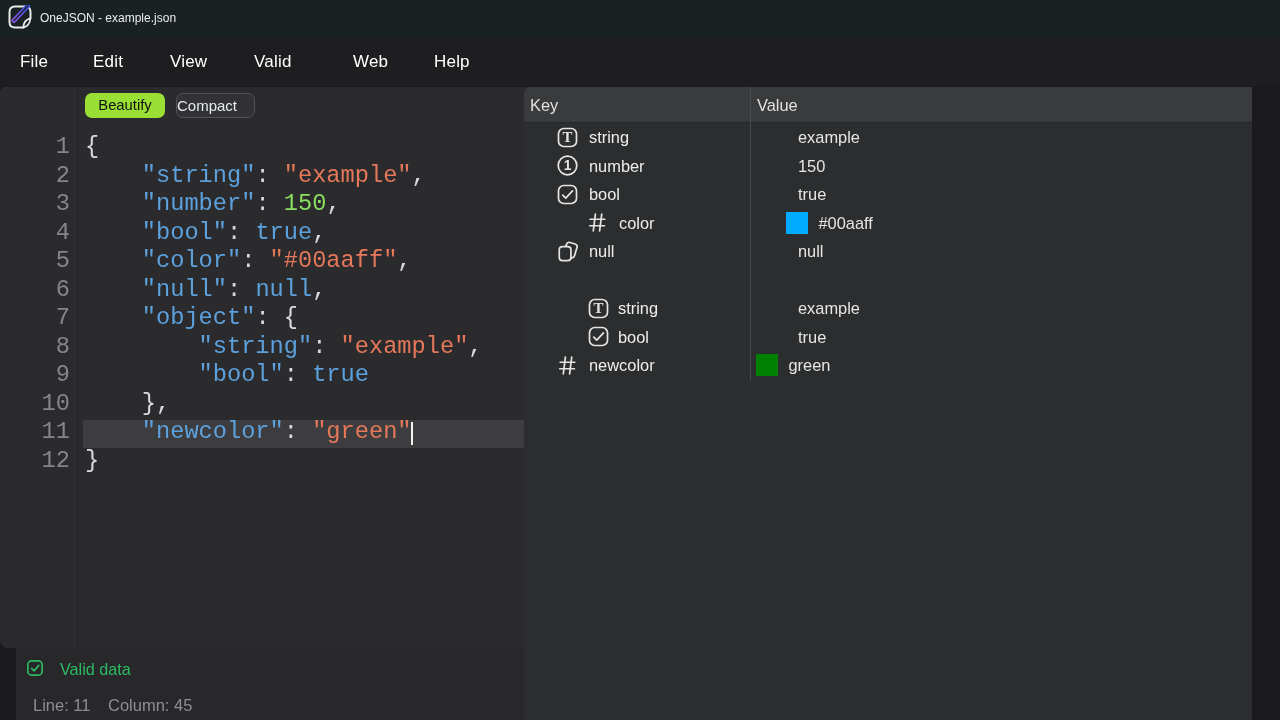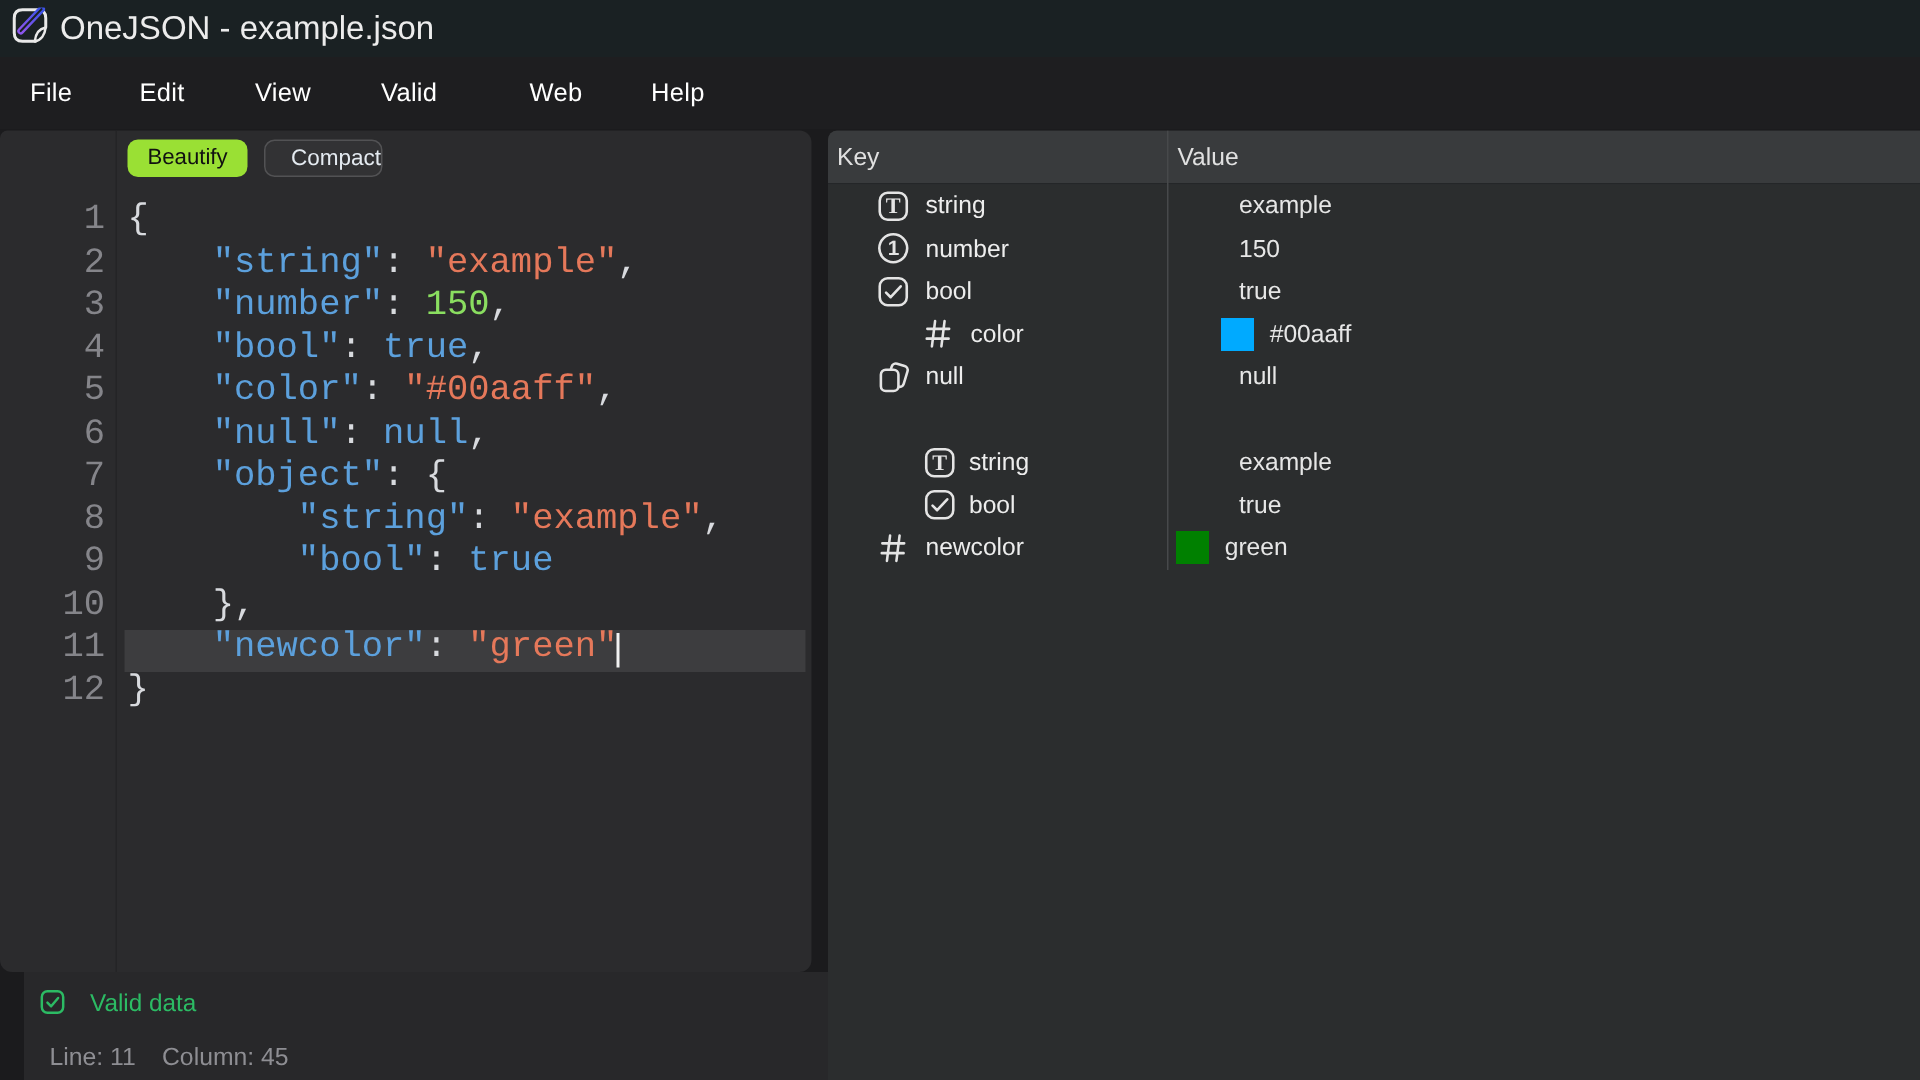--- a/index.html
+++ b/index.html
@@ -1,46 +1,46 @@
 <!DOCTYPE html>
 <html><head>
 <meta charset="utf-8">
 <style>
   * { margin:0; padding:0; box-sizing:border-box; }
   html,body { width:1280px; height:720px; overflow:hidden; background:#1b1b1d;
     font-family:"Liberation Sans", sans-serif; }
   .abs { position:absolute; }
   #titlebar { position:absolute; left:0; top:0; width:1280px; height:38px; background:#1a2123; }
   #titletext { position:absolute; left:40px; top:0; height:38px; line-height:37px;
-    color:#ececec; font-size:22px; }
+    color:#ececec; font-size:12px; }
   #menubar { position:absolute; left:0; top:38px; width:1280px; height:48px; background:#1e1e20; }
   .menuitem { position:absolute; top:0; height:48px; line-height:48px; color:#ffffff; font-size:17px; letter-spacing:0.2px; }
   #editor { position:absolute; left:0; top:87px; width:541px; height:561px;
     background:#2b2b2d; border-radius:5px 8px 8px 8px; overflow:hidden; }
   #gutsep { position:absolute; left:77px; top:0; width:1px; height:561px; background:#242426; }
   #btnBeautify { position:absolute; left:85px; top:6px; width:80px; height:25px;
     background:#9ae034; border-radius:7px; color:#111; font-size:14.8px;
     text-align:center; line-height:25px; }
   #btnCompact { position:absolute; left:176px; top:6px; width:79px; height:25px;
     background:#323234; border:1px solid #525254; border-radius:7px; color:#e4eaf0;
-    font-size:15px; text-align:right; line-height:23px; }
+    font-size:15px; text-align:left; line-height:23px; }
   #hiline { position:absolute; left:83px; top:332.5px; width:454px; height:28.5px; background:#3d3d3f; }
   #gutter, #code { position:absolute; top:46px; font-family:"Liberation Mono", monospace;
     font-size:23.66px; line-height:28.5px; white-space:pre; }
   #gutter { left:0; width:70px; text-align:right; color:#85858a; }
   #code { left:85px; color:#d8dade; }
   .k { color:#5ca0dc; } 
   .s { color:#e5785a; } 
   .n { color:#8ade60; } 
   #cursor { position:absolute; left:410.5px; top:335px; width:2.5px; height:23px; background:#f2f2f2; }
   #statusarea { position:absolute; left:16px; top:648px; width:541px; height:72px; background:#28282a; }
   #validtext { position:absolute; left:44px; top:12px; font-size:16.2px; color:#2cbb64; }
   #linecol { position:absolute; left:17px; top:48px; font-size:16.5px; color:#8e8e93; }
   #colcol { position:absolute; left:92px; top:48px; font-size:16.5px; color:#8e8e93; }
-  #tree { position:absolute; left:552px; top:87px; width:728px; height:633px; background:#2b2d2e; border-top-left-radius:6px; overflow:hidden; }
+  #tree { position:absolute; left:524px; top:87px; width:728px; height:633px; background:#2b2d2e; border-top-left-radius:6px; overflow:hidden; }
   #treehead { position:absolute; left:0; top:0; width:728px; height:36px; background:#393b3d; border-bottom:1px solid #242628; box-sizing:border-box; }
   #treehead span { position:absolute; top:0; height:36px; line-height:36px; color:#e0e0e0; font-size:16.4px; }
   #coldiv { position:absolute; left:226px; top:0; width:1px; height:293px; background:#47494b; }
   .trow { position:absolute; left:0; width:728px; height:28.5px; }
   .trow .icon { position:absolute; top:2.5px; }
   .trow .key { position:absolute; top:0; height:28.5px; line-height:28.5px; color:#ededed; font-size:16.4px; }
   .trow .val { position:absolute; left:233px; top:0; height:28.5px; line-height:28.5px; color:#e6e6e6; font-size:16.4px;margin-left:41px; }
   .sw { position:absolute; left:232px; top:3px; width:22px; height:22px; }
   .swtxt { position:absolute; left:264.5px; top:0; height:28.5px; line-height:28.5px; color:#e6e6e6; font-size:16.4px; }
   .chev { position:absolute; left:7px; top:8px; }

